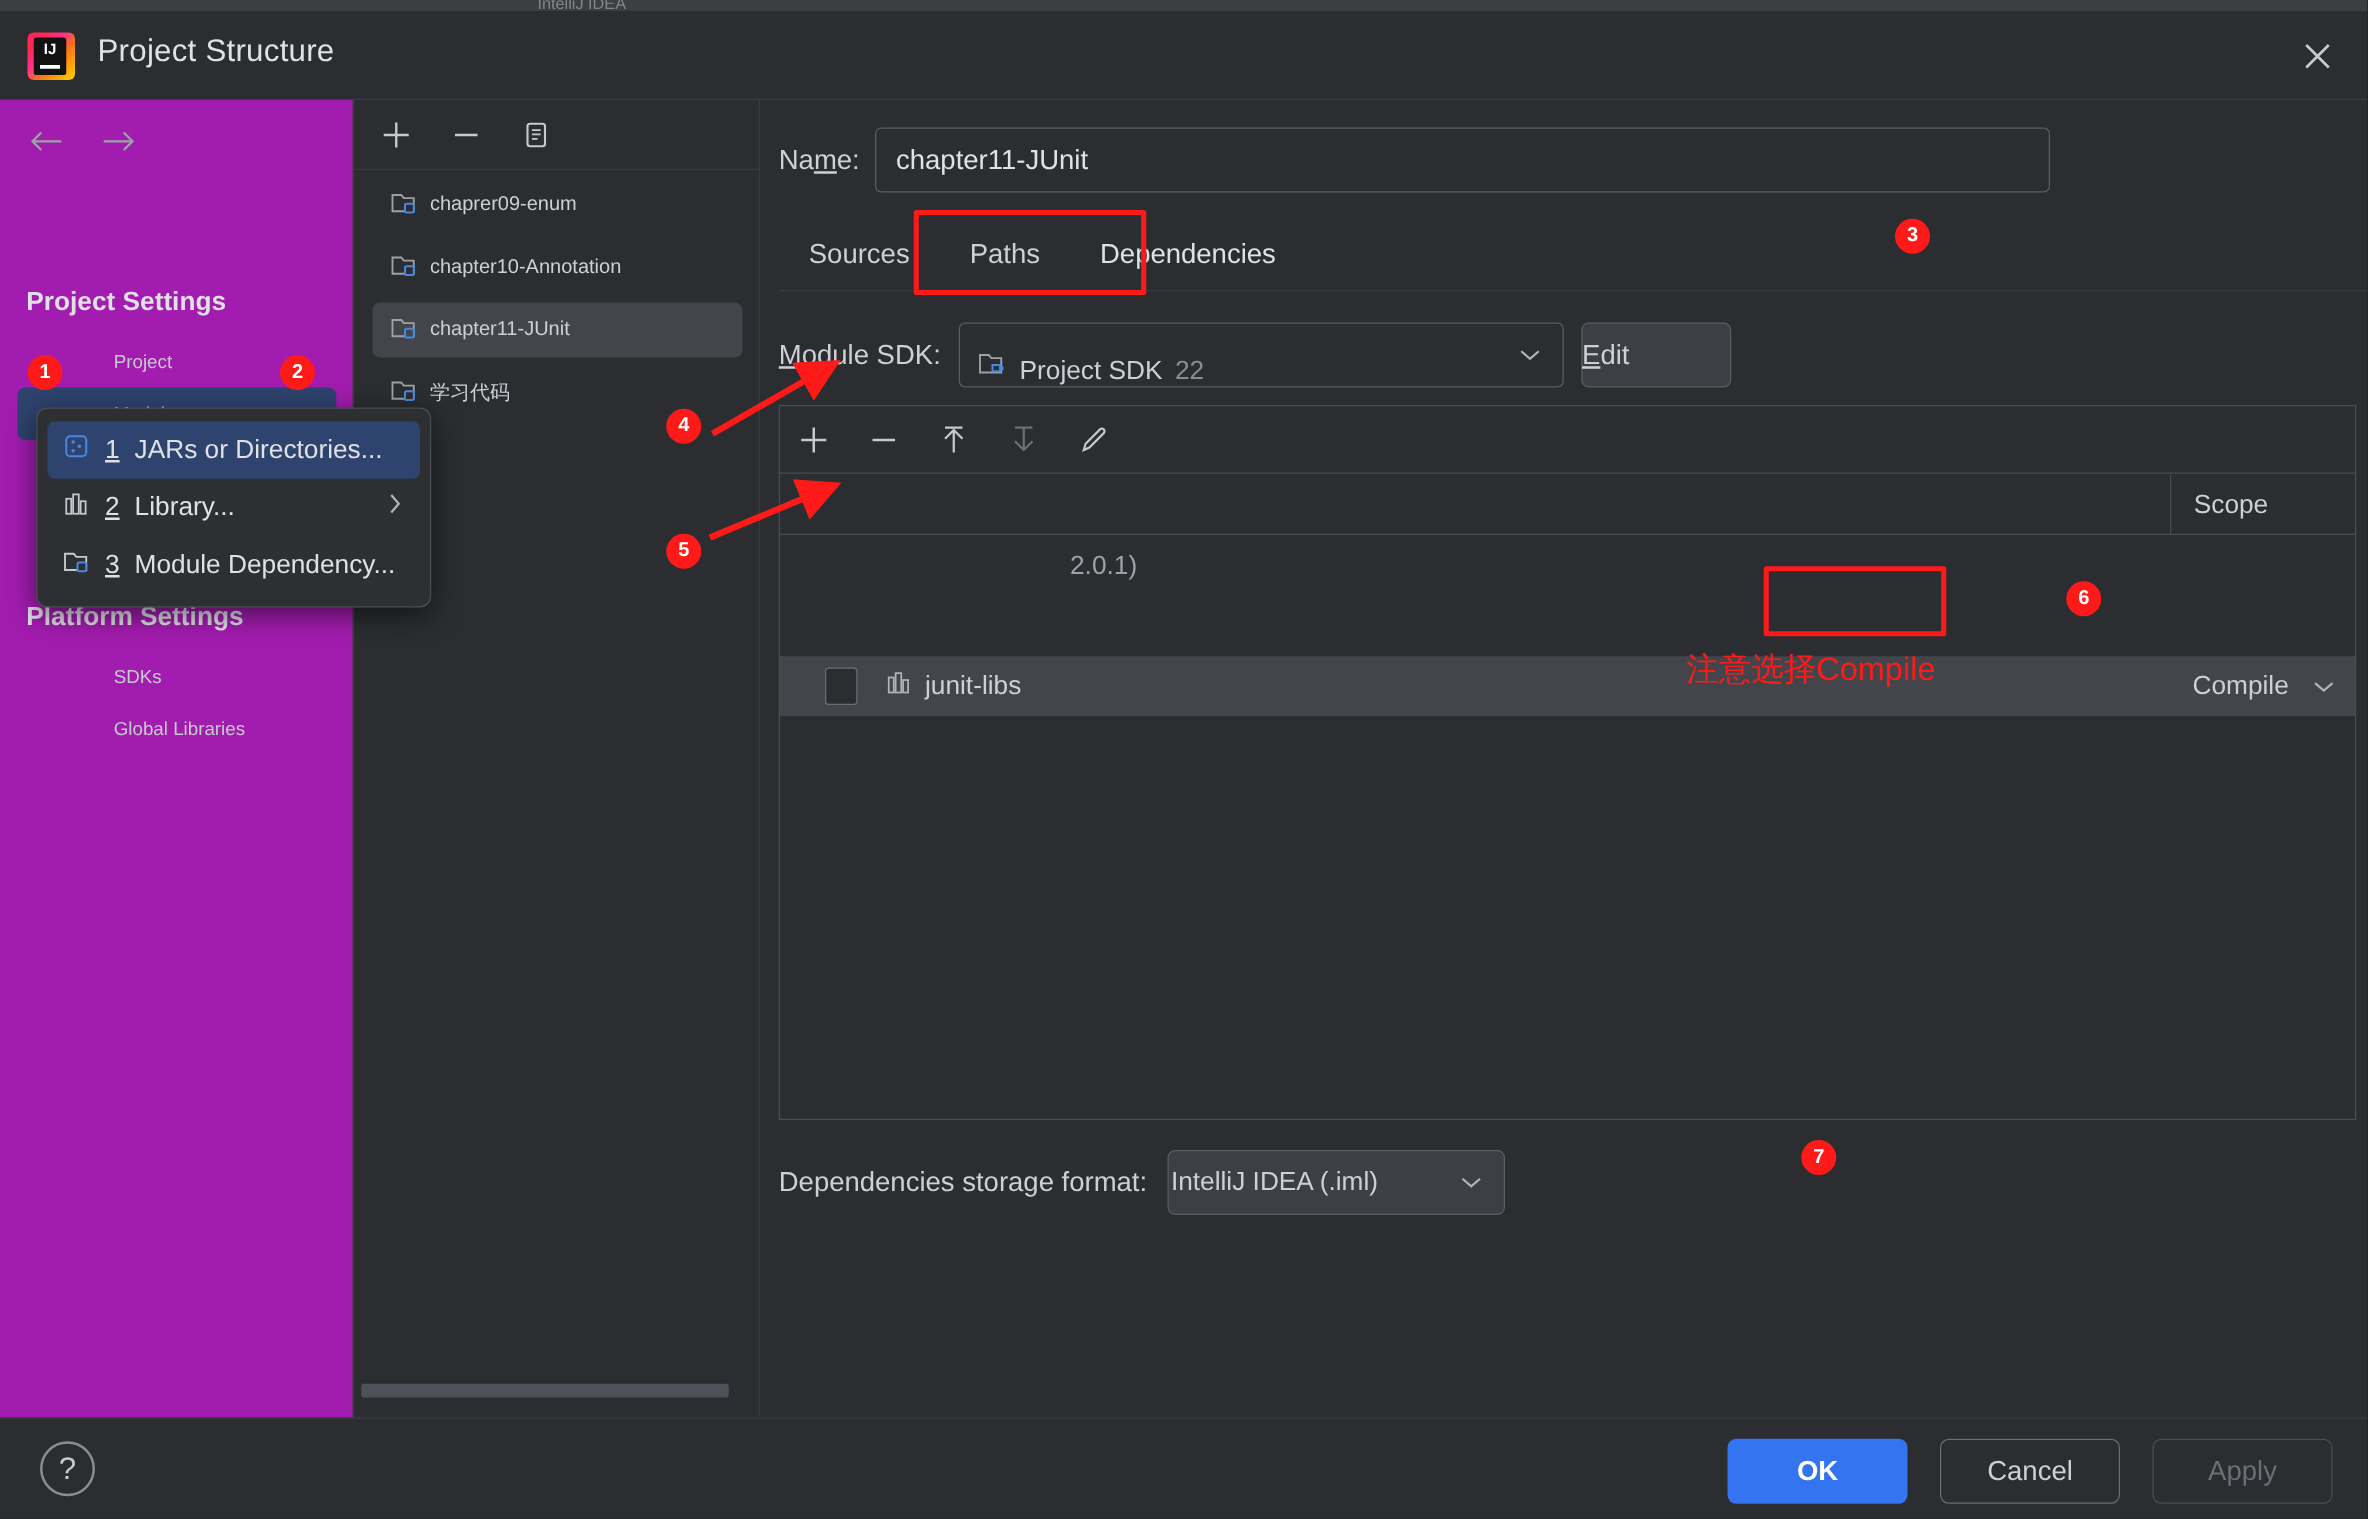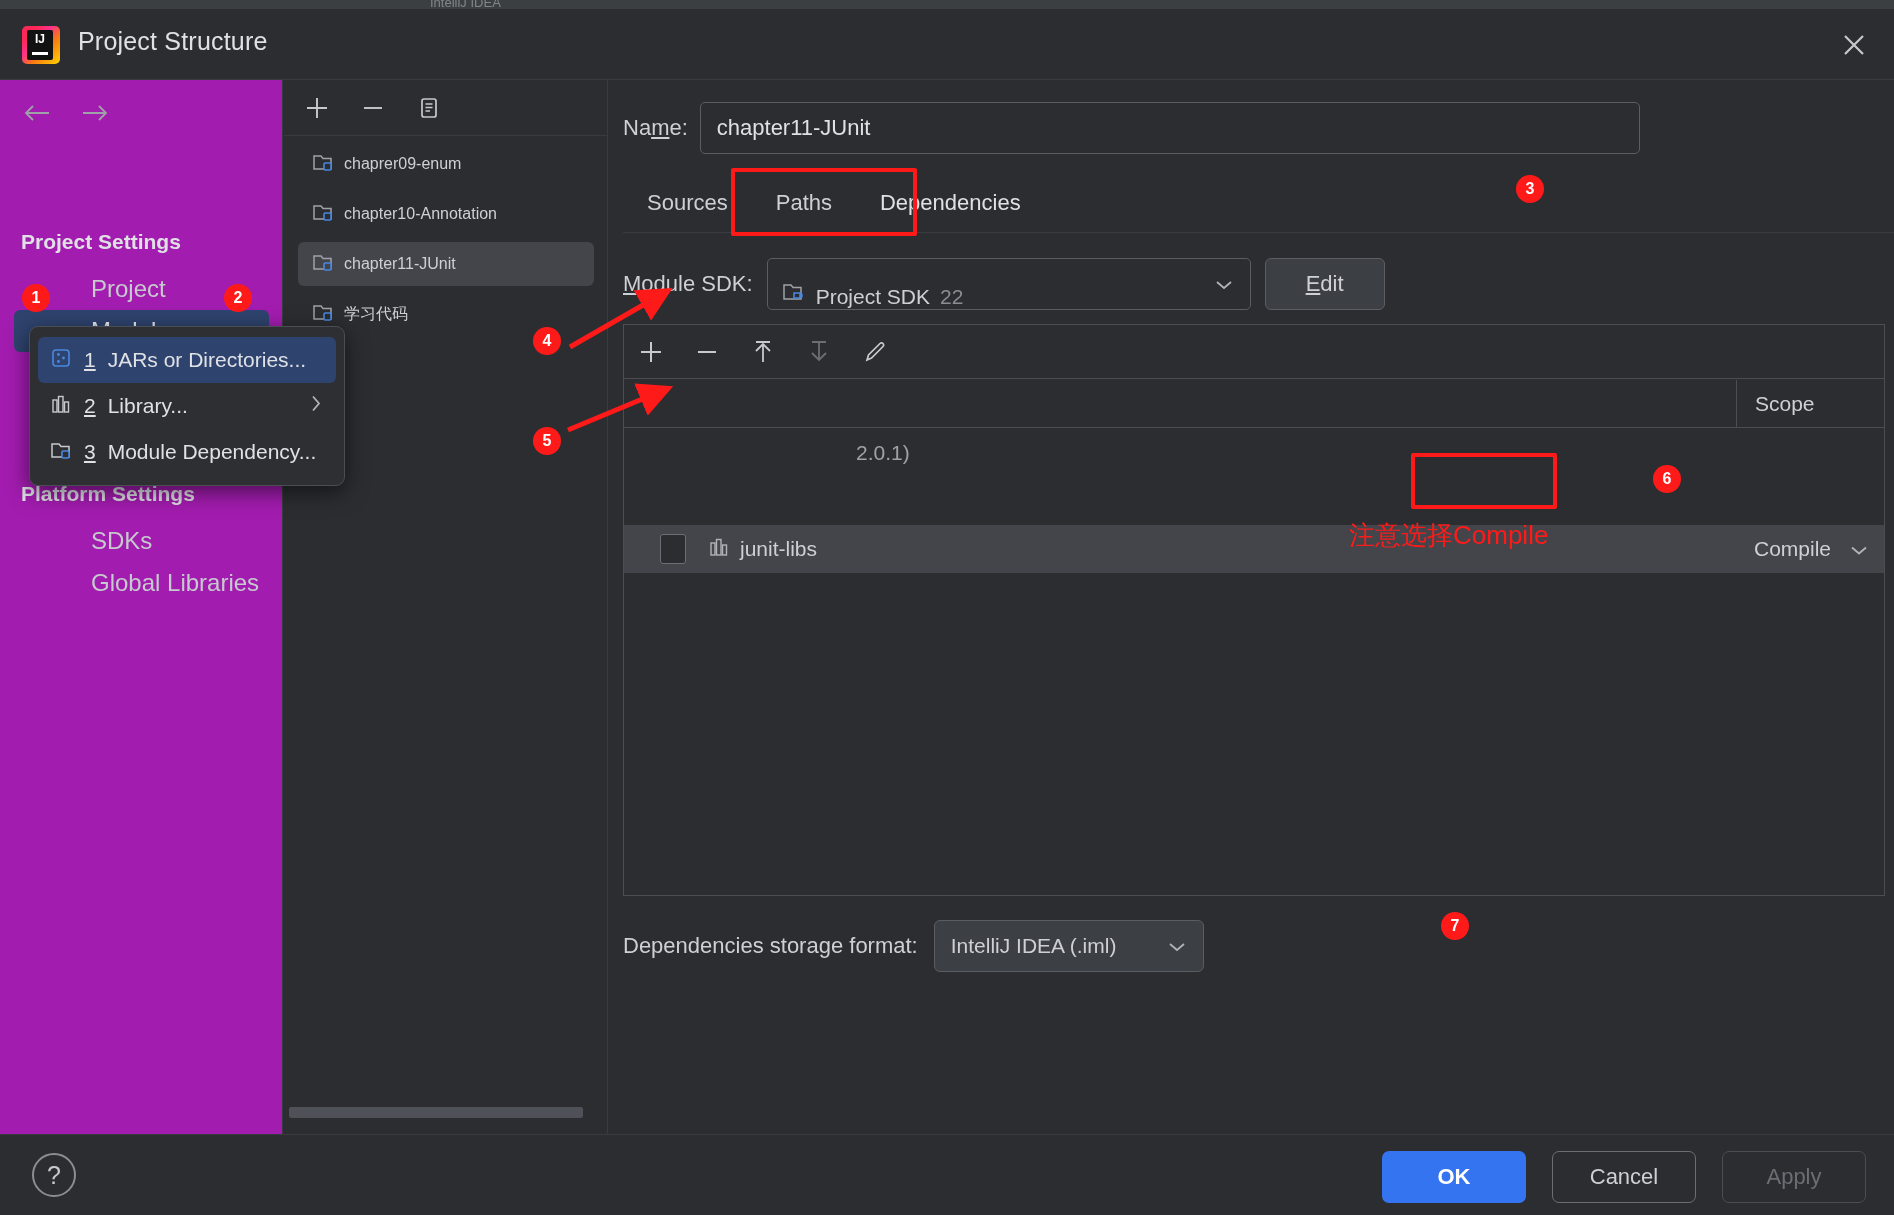--- a/index.html
+++ b/index.html
@@ -81,21 +81,21 @@
   .navarrows {
     position: absolute; left: 22px; top: 18px;
     display: flex; gap: 28px; align-items: center;
   }
   .navarrow { width: 30px; height: 30px; display:flex; align-items:center; justify-content:center; cursor: pointer;}
   .nav-group-title {
     font-size: 21px; font-weight: bold; color: #dfe1e5;
     padding-left: 21px;
   }
   .nav-item {
-    font-size: 24px; color: #c6cace;
+    font-size: 15px; color: #c6cace;
     height: 42px; display: flex; align-items: center;
     padding-left: 77px;
     margin: 0 14px; border-radius: 6px;
     cursor: pointer;
   }
   .nav-item.selected { background: #2e436e; color: #e9ebef; }
   .navlist { position: absolute; left: 0; top: 150px; width: 283px; }
   .nav-spacer { height: 14px; }
 
   
@@ -183,21 +183,21 @@
     background: #2b2d30; border: 1px solid #5a5d63; border-radius: 5px;
     display: flex; align-items: flex-end; padding: 0 14px;
     font-size: 21px; color: #ced0d6; gap: 10px;
     cursor: pointer; position: relative;
   }
   .combo .caret { position: absolute; right: 16px; top: 50%; transform: translateY(-50%); }
   .combo .dim { color: #8a8e94; }
   .editbtn {
     width: 120px; height: 52px;
     background: #3c3f43; border: 1px solid #5a5d63; border-radius: 6px;
-    display: flex; align-items: center; justify-content: center;
+    display: flex; align-items: center; 
     font-size: 22px; color: #ced0d6; cursor: pointer;
   }
   .editbtn u { text-decoration: underline; }
 
   
   .deptable {
     position: absolute; left: 14px; top: 244px; width: 1262px; height: 572px;
     border: 1px solid #4a4d52; background: #2b2d30;
   }
   .dep-toolbar {
@@ -266,21 +266,21 @@
 
   
   .storagerow {
     position: absolute; left: 14px; top: 840px;
     display: flex; align-items: center; gap: 16px;
   }
   .storagelabel { font-size: 22px; color: #ced0d6; }
   .storagecombo {
     width: 270px; height: 52px;
     background: #3c3f43; border: 1px solid #5a5d63; border-radius: 6px;
-    display: flex; align-items: center; padding: 0 16px;
+    display: flex; align-items: center; padding: 0 2px;
     font-size: 21px; color: #ced0d6; position: relative; cursor: pointer;
   }
   .storagecombo .caret { position: absolute; right: 16px; top: 50%; transform: translateY(-50%); }
 
   
   .footer {
     position: absolute; left: 0; top: 1134px; width: 1894px; height: 81px;
     background: #2b2d30; border-top: 1px solid #393b40;
   }
   .helpbtn {

